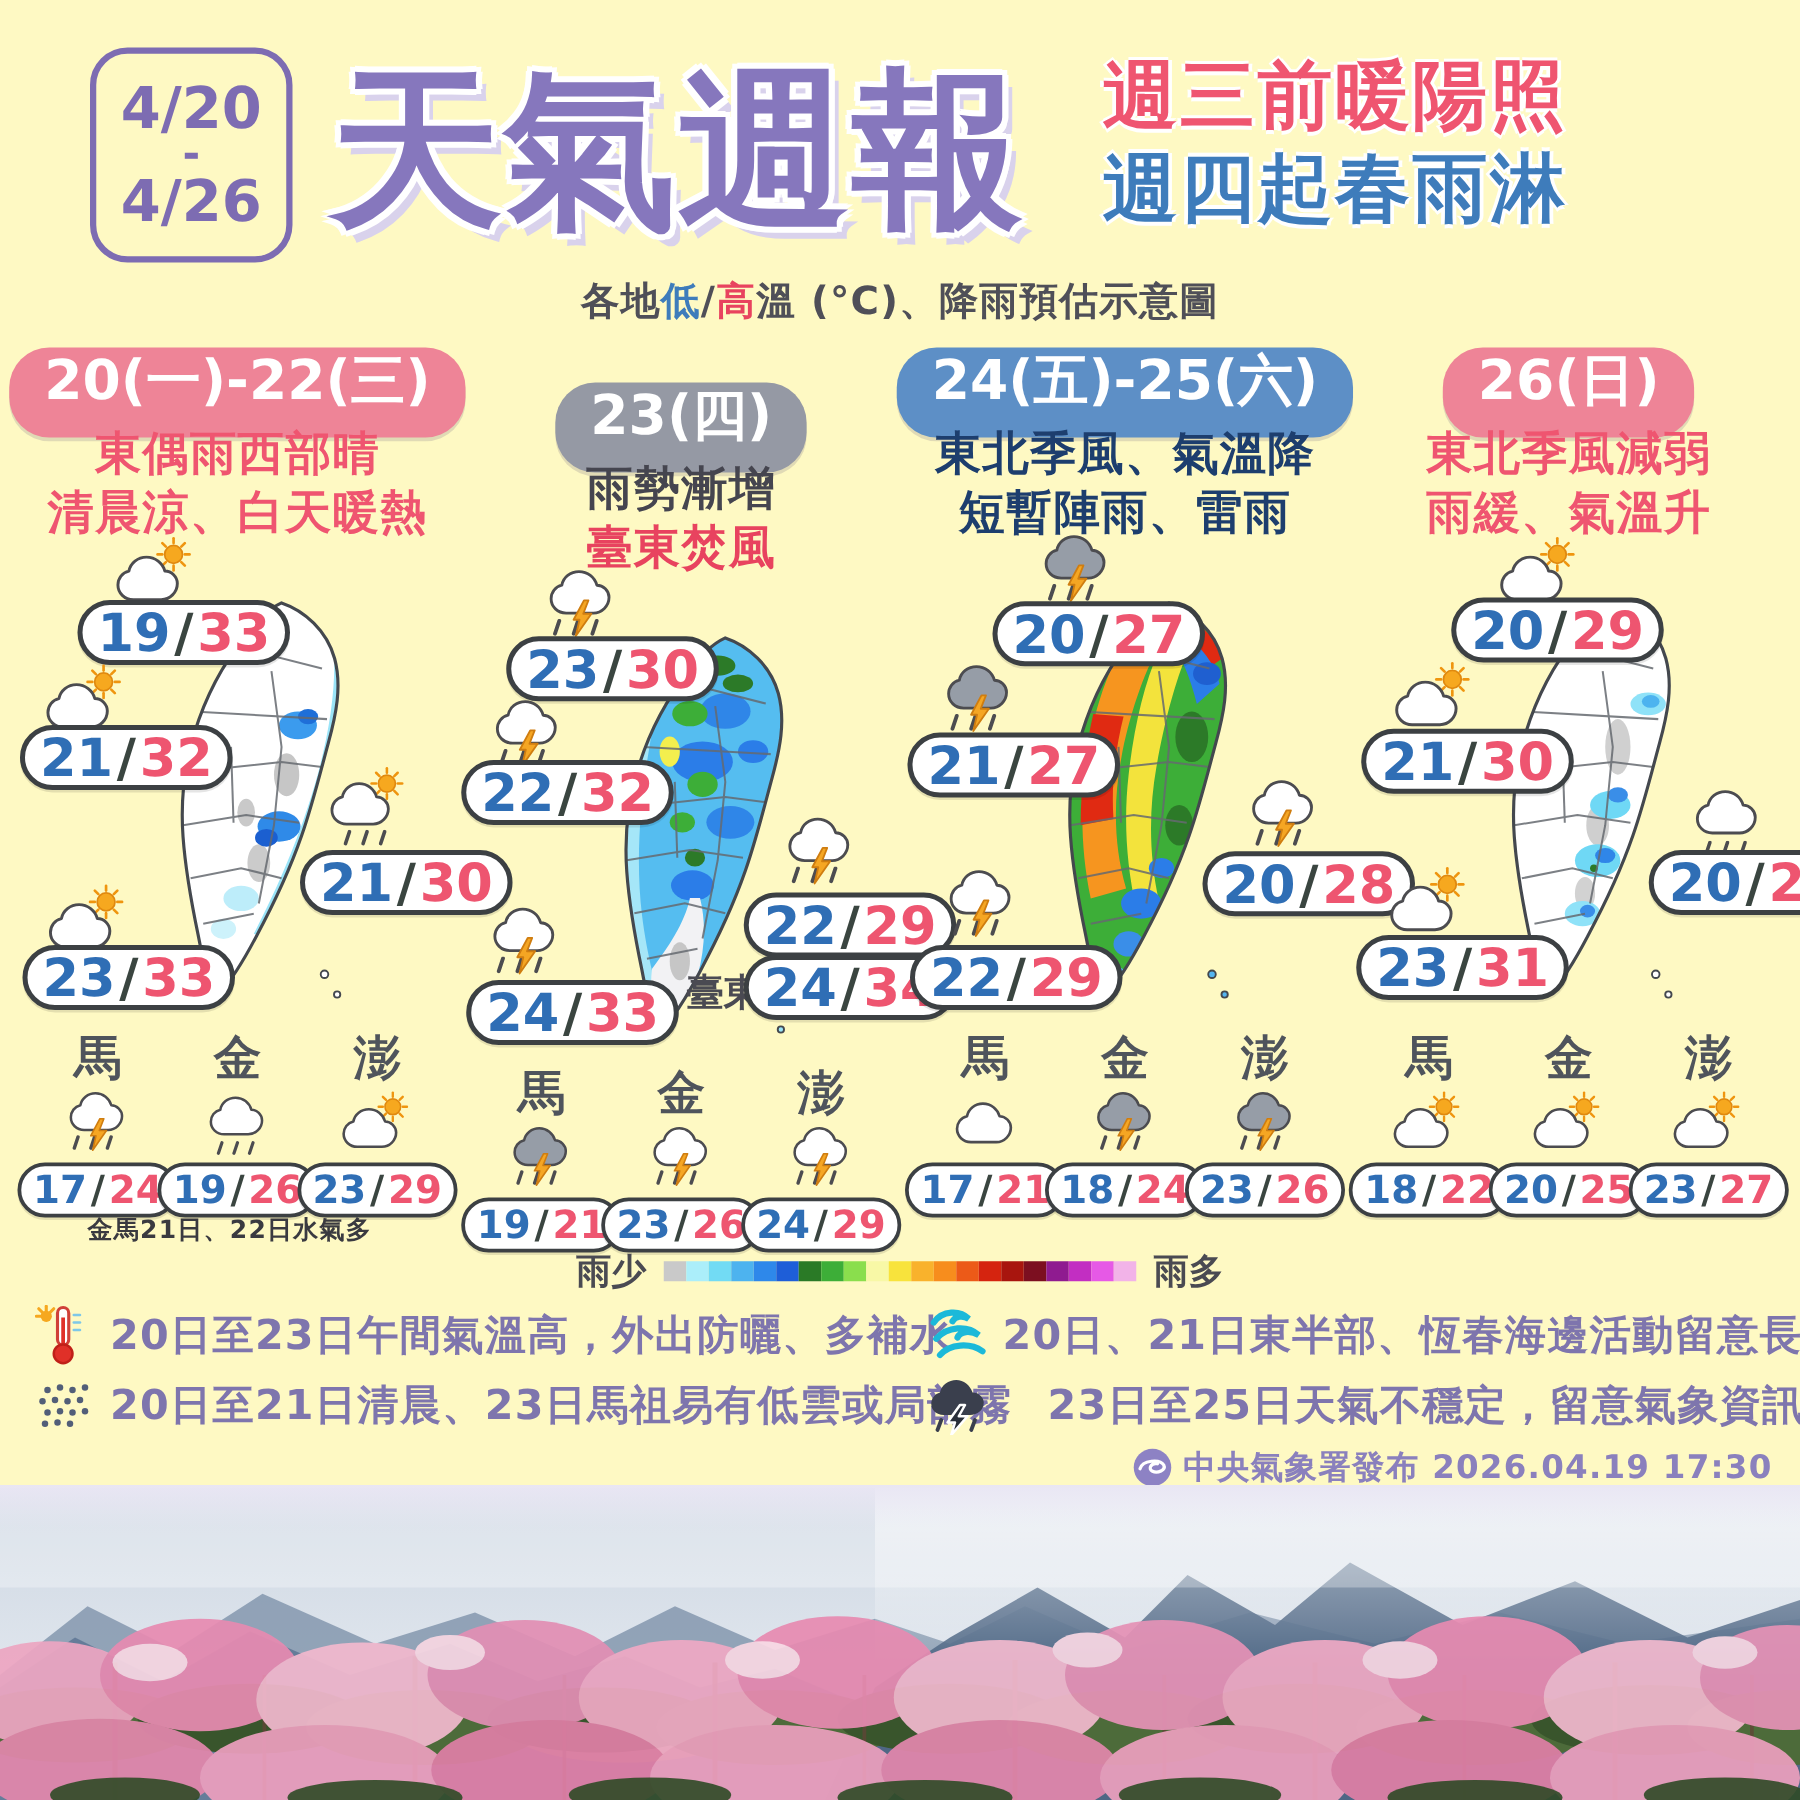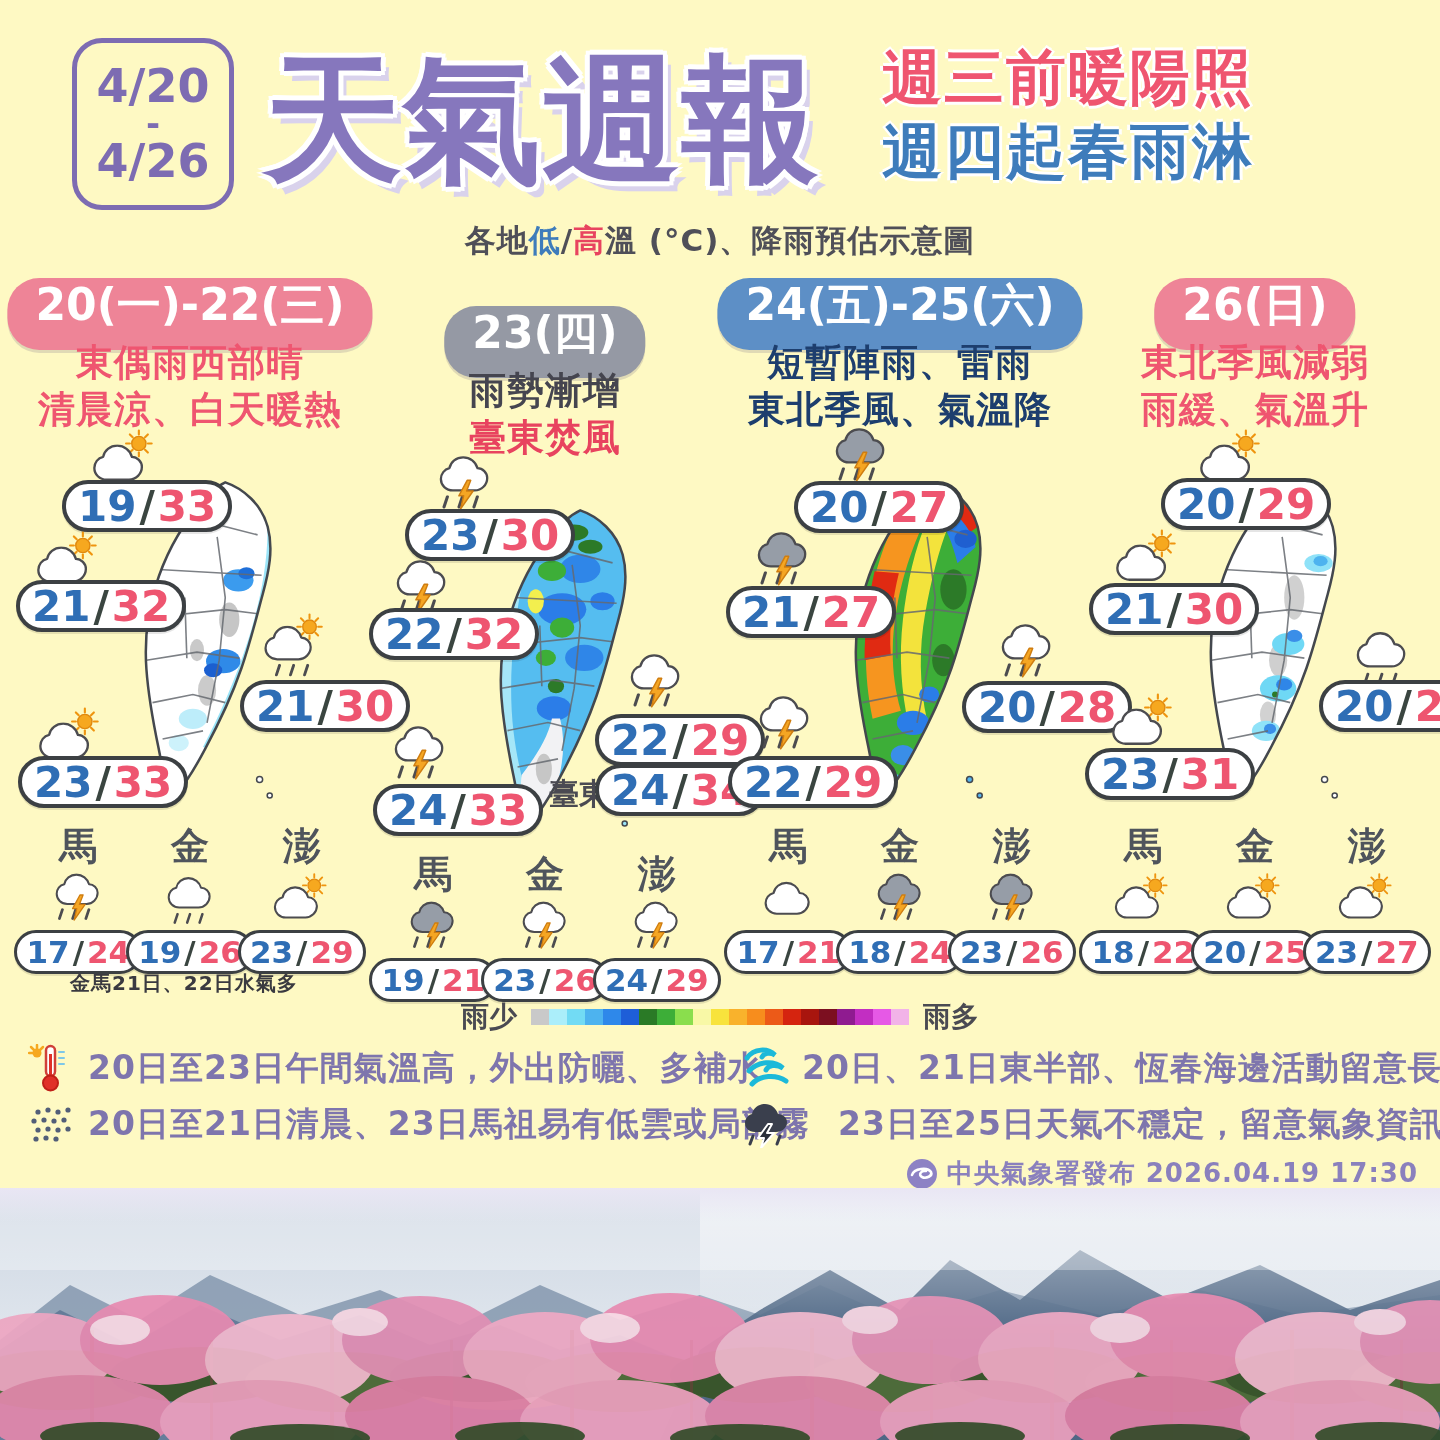--- a/index.html
+++ b/index.html
@@ -398,22 +398,22 @@
             <span class="sl">/</span>
             <span class="hi">29</span>
           </div>
       </div>
     </div>
   </div>
 
   <div class="col col3">
     <div class="period-pill pp-blue">24(五)-25(六)</div>
     <div class="desc d-navy">
-      <div>短暫陣雨、雷雨</div>
-        <div>東北季風、氣溫降</div>
+      <div>東北季風、氣溫降</div>
+        <div>短暫陣雨、雷雨</div>
     </div>
     <svg class="mapsvg" viewBox="0 0 190 330">
       <defs>
           <clipPath id="clip3">
             <use href="#tw"></use>
           </clipPath>
         </defs>
       <use href="#tw" fill="#3dae38"></use>
       <g clip-path="url(#clip3)">
         <path d="M88 30 C70 55 58 92 52 132 C48 167 48 202 56 240 L84 232 C74 198 74 162 80 130 C86 96 98 62 110 40 Z" fill="#f6951f"></path>

